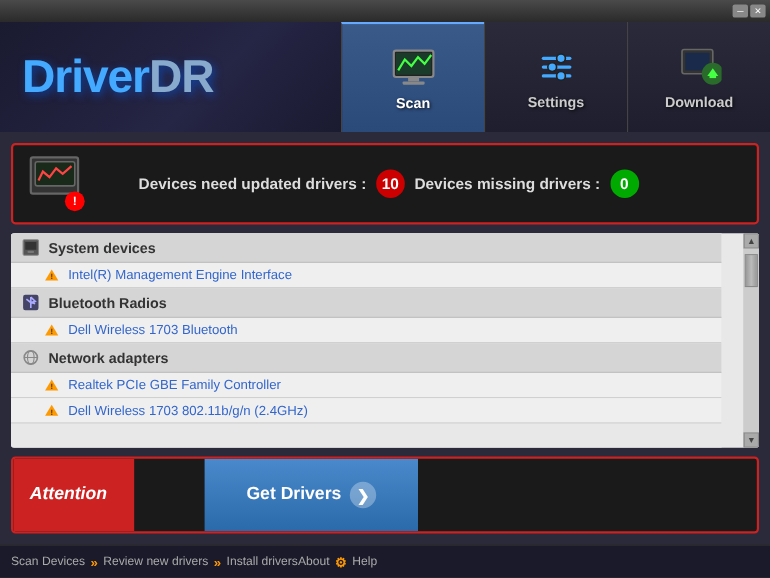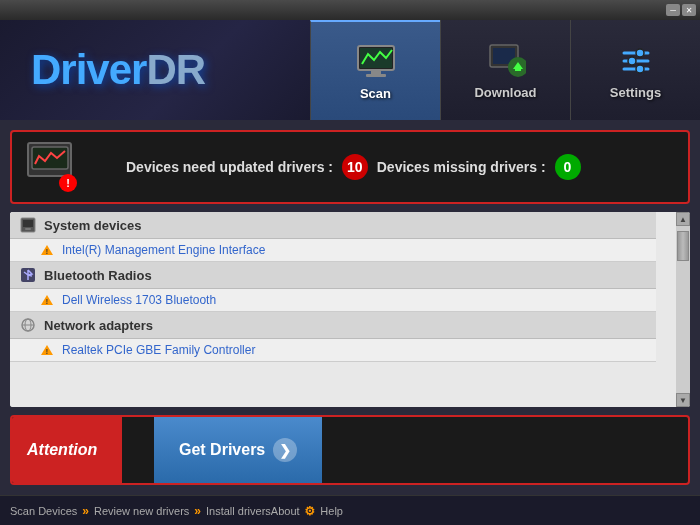--- a/index.html
+++ b/index.html
@@ -261,30 +261,31 @@
       padding: 10px 15px;
       color: #ff4444;
       font-style: italic;
       font-size: 18px;
       font-weight: bold;
     }
     .get-drivers-btn {
       background: linear-gradient(to bottom, #4a8acc, #2a6aaa);
       color: white;
       border: none;
-      padding: 15px 25px;
+      padding: 15px 38px;
       font-size: 16px;
       font-weight: bold;
       cursor: pointer;
       height: 100%;
       display: flex;
       align-items: center;
       gap: 8px;
       min-width: 160px;
       justify-content: space-between;
+      margin-left: 32px;
     }
     .arrow-circle {
       width: 24px;
       height: 24px;
       background: rgba(255,255,255,0.3);
       border-radius: 50%;
       display: flex;
       align-items: center;
       justify-content: center;
       font-size: 14px;
@@ -367,64 +368,64 @@
 <div class="title-bar">
   <div class="title-bar-btn">─</div>
   <div class="title-bar-btn">✕</div>
 </div>
 
 <div class="main-container">
 
   <div class="header">
     <div class="logo-area">
       <div class="logo-text">
-        <span style="color:#4af;margin-left:11px;">Driver</span><span style="color:#88aacc;">DR</span>
+        <span style="color:#4af;">Driver</span><span style="color:#88aacc;">DR</span>
       </div>
     </div>
     <div class="nav-tabs">
 
       <div class="nav-tab active">
         <div class="nav-tab-icon">
           <svg width="40" height="36" viewBox="0 0 40 36">
             <rect x="2" y="2" width="36" height="24" rx="2" fill="#222" stroke="#888" stroke-width="2"></rect>
             <rect x="4" y="4" width="32" height="20" fill="#1a3a2a"></rect>
             <polyline points="6,20 12,10 18,16 24,8 30,14 36,6" fill="none" stroke="#4f4" stroke-width="2"></polyline>
             <rect x="15" y="26" width="10" height="4" fill="#888"></rect>
             <rect x="10" y="30" width="20" height="3" fill="#888" rx="1"></rect>
           </svg>
         </div>
         <div class="nav-tab-label">Scan</div>
-      </div>
-
-      <div class="nav-tab">
-        <div class="nav-tab-icon">
-          <svg width="40" height="36" viewBox="0 0 40 36">
-            <rect x="4" y="2" width="28" height="22" rx="2" fill="#333" stroke="#666" stroke-width="1.5"></rect>
-            <rect x="7" y="5" width="22" height="16" fill="#1a2a4a"></rect>
-            <circle cx="32" cy="24" r="10" fill="#2a6a2a"></circle>
-            <polygon points="32,19 37,26 27,26" fill="#4f4"></polygon>
-            <rect x="29" y="26" width="6" height="2" fill="#4f4"></rect>
-          </svg>
-        </div>
-        <div class="nav-tab-label">Download</div>
       </div>
 
       <div class="nav-tab">
         <div class="nav-tab-icon">
           <svg width="40" height="36" viewBox="0 0 40 36">
             <line x1="8" y1="10" x2="32" y2="10" stroke="#4af" stroke-width="3" stroke-linecap="round"></line>
             <line x1="8" y1="18" x2="32" y2="18" stroke="#4af" stroke-width="3" stroke-linecap="round"></line>
             <line x1="8" y1="26" x2="32" y2="26" stroke="#4af" stroke-width="3" stroke-linecap="round"></line>
             <circle cx="24" cy="10" r="4" fill="#4af" stroke="#222" stroke-width="1.5"></circle>
             <circle cx="16" cy="18" r="4" fill="#4af" stroke="#222" stroke-width="1.5"></circle>
             <circle cx="24" cy="26" r="4" fill="#4af" stroke="#222" stroke-width="1.5"></circle>
           </svg>
         </div>
         <div class="nav-tab-label">Settings</div>
       </div>
+
+      <div class="nav-tab">
+        <div class="nav-tab-icon">
+          <svg width="40" height="36" viewBox="0 0 40 36">
+            <rect x="4" y="2" width="28" height="22" rx="2" fill="#333" stroke="#666" stroke-width="1.5"></rect>
+            <rect x="7" y="5" width="22" height="16" fill="#1a2a4a"></rect>
+            <circle cx="32" cy="24" r="10" fill="#2a6a2a"></circle>
+            <polygon points="32,19 37,26 27,26" fill="#4f4"></polygon>
+            <rect x="29" y="26" width="6" height="2" fill="#4f4"></rect>
+          </svg>
+        </div>
+        <div class="nav-tab-label">Download</div>
+      </div>
     </div>
   </div>
 
   <div class="content-area">
 
     <div class="status-bar">
       <div class="status-icon-area">
         <div class="status-monitor">
           <svg width="38" height="28" viewBox="0 0 38 28">
             <rect x="1" y="1" width="36" height="22" rx="2" fill="#1a2a1a" stroke="#666" stroke-width="1.5"></rect>
@@ -483,20 +484,27 @@
             <line x1="2" y1="8" x2="14" y2="8" stroke="#888" stroke-width="1"></line>
           </svg>
           <span>Network adapters</span>
         </div>
         <div class="device-item">
           <svg width="14" height="12" viewBox="0 0 14 12">
             <polygon points="7,1 13,11 1,11" fill="#f90"></polygon>
             <text x="7" y="10" text-anchor="middle" font-size="7" font-weight="bold" fill="#333">!</text>
           </svg>
           <span>Realtek PCIe GBE Family Controller</span>
+        </div>
+        <div class="device-item">
+          <svg width="14" height="12" viewBox="0 0 14 12">
+            <polygon points="7,1 13,11 1,11" fill="#f90"></polygon>
+            <text x="7" y="10" text-anchor="middle" font-size="7" font-weight="bold" fill="#333">!</text>
+          </svg>
+          <span>Dell Wireless 1703 802.11b/g/n (2.4GHz)</span>
         </div>
 
       </div>
 
       <div class="scrollbar-track">
         <div class="scrollbar-up">▲</div>
         <div class="scrollbar-thumb-track">
           <div class="scrollbar-thumb"></div>
         </div>
         <div class="scrollbar-down">▼</div>

